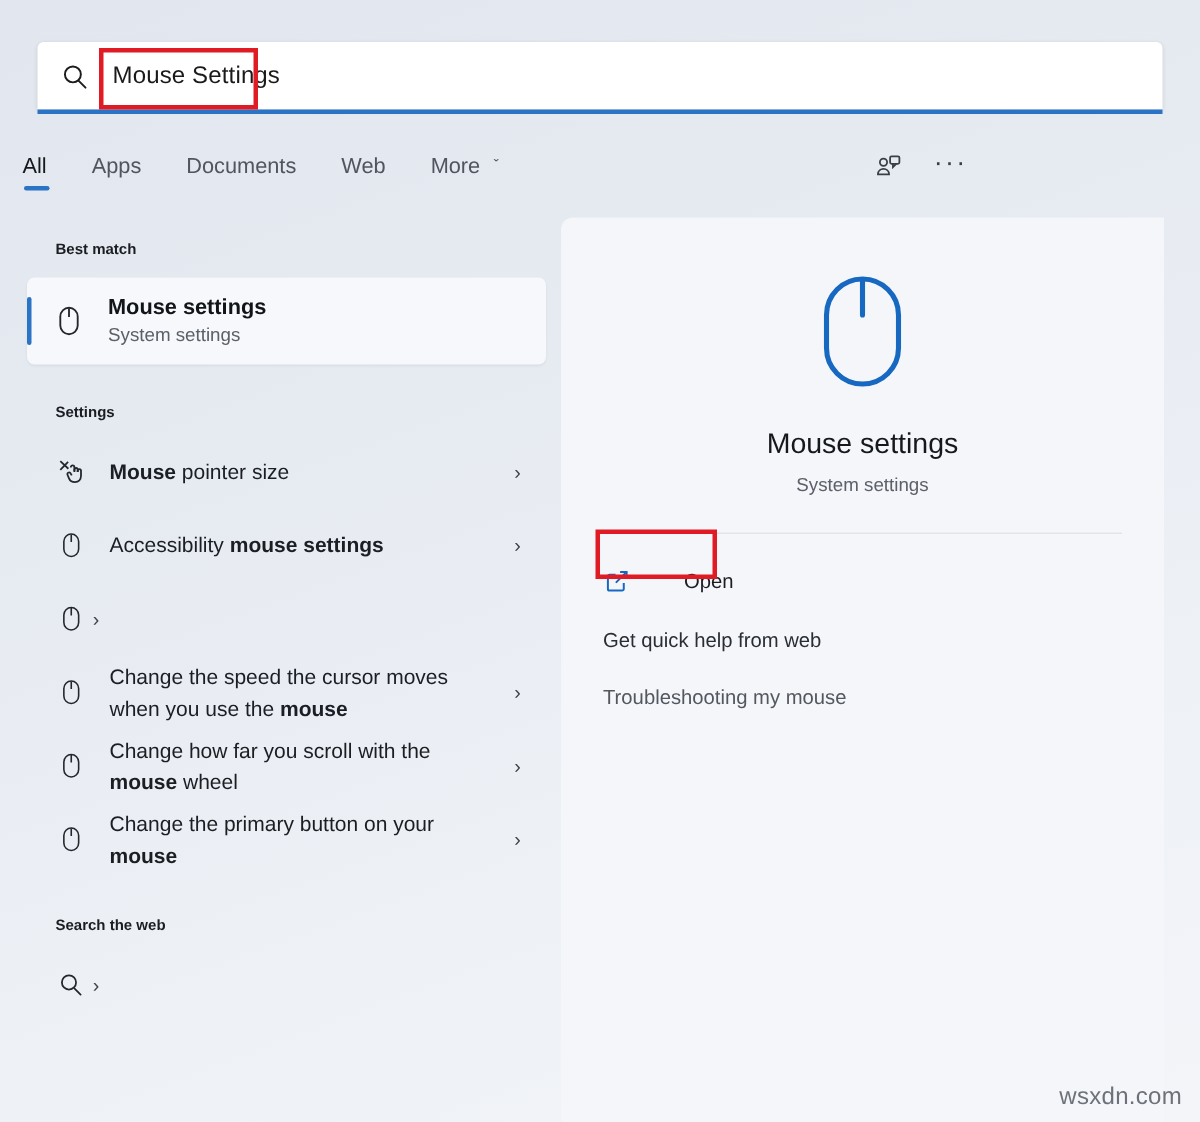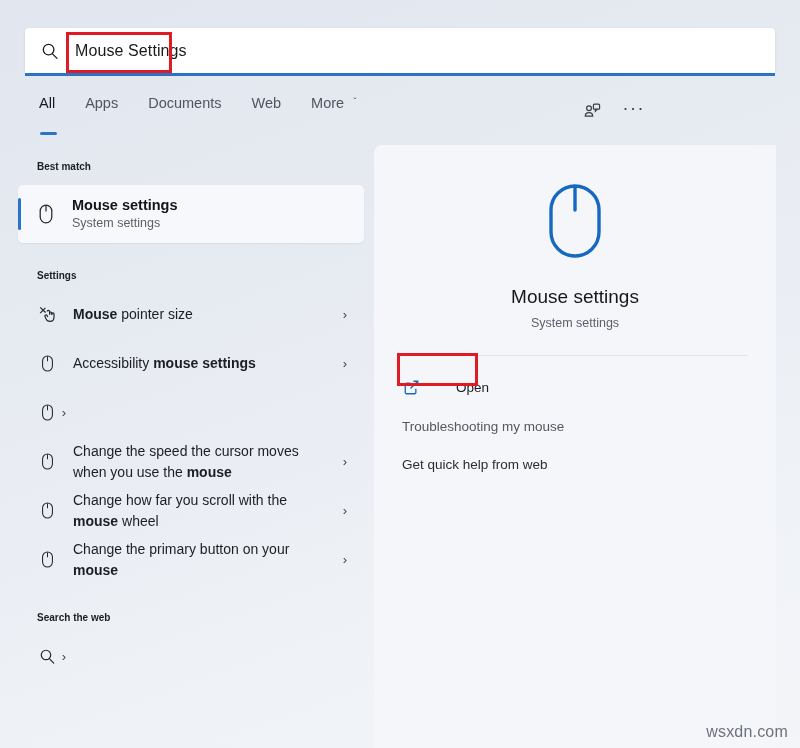--- a/index.html
+++ b/index.html
@@ -90,21 +90,22 @@
   }
 
   
   .tabs {
     position: absolute;
     left: 0;
     top: 95px;
     width: 678px;
     height: 40px;
     display: flex;
-    padding-left: 39px;
+    align-items: center;
+    padding-left: 15px;
     box-sizing: border-box;
   }
   .tab {
     position: relative;
     font-size: 14.5px;
     color: #50555e;
     margin-right: 30px;
     padding-bottom: 8px;
     white-space: nowrap;
     cursor: default;
@@ -526,22 +527,22 @@
         <span class="pv-action-icon">
           <svg width="17" height="17" viewBox="0 0 18 18" fill="none" stroke="currentColor" stroke-width="1.4">
             <path d="M13.6 10.2v4.2a1.2 1.2 0 0 1-1.2 1.2H3.6a1.2 1.2 0 0 1-1.2-1.2V5.6a1.2 1.2 0 0 1 1.2-1.2h4.2"></path>
             <path d="M11 2.4h4.6V7"></path>
             <line x1="15.4" y1="2.6" x2="8.4" y2="9.6" stroke-linecap="round"></line>
           </svg>
         </span>
         <span class="pv-action-label">Open</span>
       </div>
 
+      <div class="pv-link">Get quick help from web</div>
       <div class="pv-link muted">Troubleshooting my mouse</div>
-      <div class="pv-link">Get quick help from web</div>
 
     </div>
 
   </div>
 
   <div class="annot annot-open"></div>
 
   <div class="watermark">wsxdn.com</div>
 
 </div>

